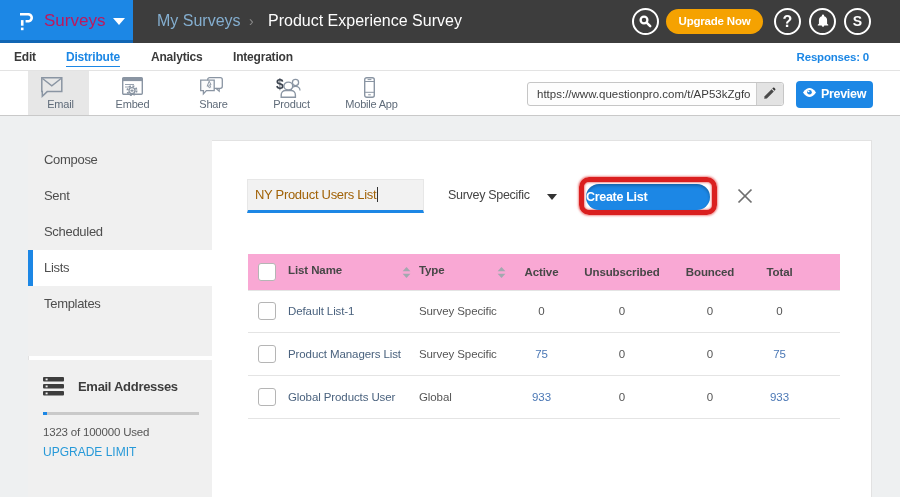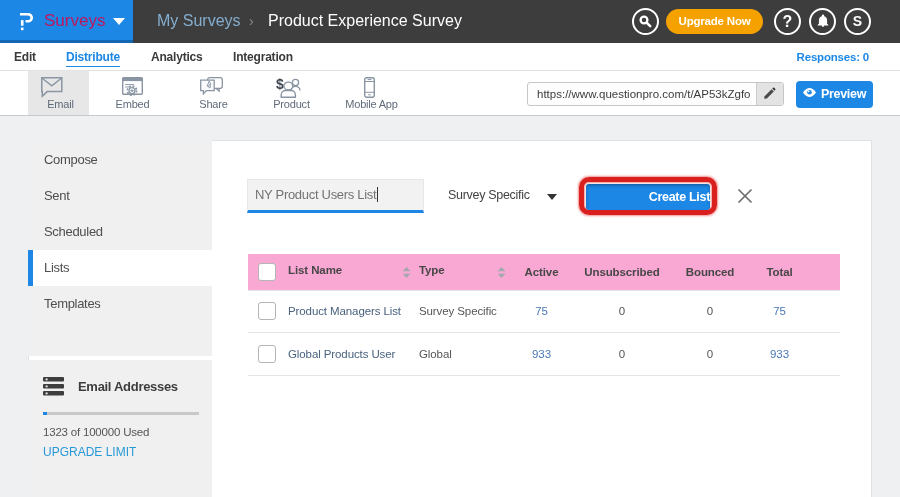--- a/index.html
+++ b/index.html
@@ -42,25 +42,25 @@
 #sidebottom { left:28px; top:360px; width:184px; height:137px; background:#f0f0f0; }
 
 
 #ea-title { left:78px; top:379px; font-size:13px; font-weight:bold; color:#3d3d3d; letter-spacing:-0.3px; }
 #ea-bar { left:43px; top:412px; width:156px; height:3px; background:#c9c9c9; }
 #ea-bar-fill { position:absolute; left:0; top:0; width:4px; height:3px; background:#1c87e5; }
 #ea-used { left:43px; top:426px; font-size:11.5px; color:#555; letter-spacing:-0.2px; }
 #ea-upgrade { left:43px; top:445px; font-size:12px; color:#2799d8; }
 
 
-#nameinput { left:247px; top:179px; width:177px; height:34px; background:#f2f2f2; border:1px solid #e7e7e7; border-bottom:3px solid #1c87e5; font-size:13px; letter-spacing:-0.3px; color:#737373; line-height:29px; padding-left:7px; }
+#nameinput { left:247px; top:179px; width:177px; height:34px; background:#f2f2f2; border:1px solid #e7e7e7; border-bottom:3px solid #1c87e5; font-size:13px; letter-spacing:-0.3px; color:#a16207; line-height:29px; padding-left:7px; }
 #seltype { left:448px; top:188px; font-size:12.5px; letter-spacing:-0.3px; color:#444; }
 #selcaret { left:547px; top:194px; width:0; height:0; border-left:5px solid transparent; border-right:5px solid transparent; border-top:6px solid #333; }
 #redring { left:579px; top:177px; width:138px; height:38px; border:5px solid #da1f1f; border-radius:10px; box-shadow:0 0 2px 1px rgba(230,60,60,.55), inset 0 0 2px 1px rgba(230,60,60,.55); }
-#createbtn { left:586px; top:184px; width:124px; height:26px; background:#1c87e5; border-radius:3px; color:#fff; font-size:12.5px; letter-spacing:-0.3px; font-weight:bold; text-align:right; line-height:26px; box-shadow:inset 0 2px 3px rgba(0,0,0,.25); }
+#createbtn { left:586px; top:184px; width:124px; height:26px; background:#1c87e5; border-radius:13px; color:#fff; font-size:12.5px; letter-spacing:-0.3px; font-weight:bold; text-align:left; line-height:26px; box-shadow:inset 0 2px 3px rgba(0,0,0,.25); }
 #closex { left:737px; top:188px; }
 
 
 #tbl { left:248px; top:254px; width:592px; }
 table { border-collapse:collapse; width:592px; table-layout:fixed; }
 th, td { font-size:11.5px; padding:0; letter-spacing:-0.1px; }
 thead tr { height:36px; background:#f9a8d4; }
 tbody tr { height:42.8px; border-bottom:1px solid #e4e4e4; }
 tbody tr:first-child { border-top:1px solid #e4e4e4; }
 th { color:#474747; text-align:left; font-weight:bold; }
@@ -235,20 +235,32 @@
       <th class="c-bnc">Bounced</th>
       <th class="c-tot">Total</th>
       <th class="c-end"></th>
     </tr>
   </thead>
   <tbody>
     <tr>
       <td class="cbcell">
             <div class="cb"></div>
           </td>
+      <td class="lname">Default List-1</td>
+      <td class="ltype">Survey Specific</td>
+      <td class="c-act zero">0</td>
+      <td class="c-uns zero">0</td>
+      <td class="c-bnc zero">0</td>
+      <td class="c-tot zero">0</td>
+      <td class="c-end"></td>
+    </tr>
+    <tr>
+      <td class="cbcell">
+            <div class="cb"></div>
+          </td>
       <td class="lname">Product Managers List</td>
       <td class="ltype">Survey Specific</td>
       <td class="c-act num">75</td>
       <td class="c-uns zero">0</td>
       <td class="c-bnc zero">0</td>
       <td class="c-tot num">75</td>
       <td class="c-end"></td>
     </tr>
     <tr>
       <td class="cbcell">

